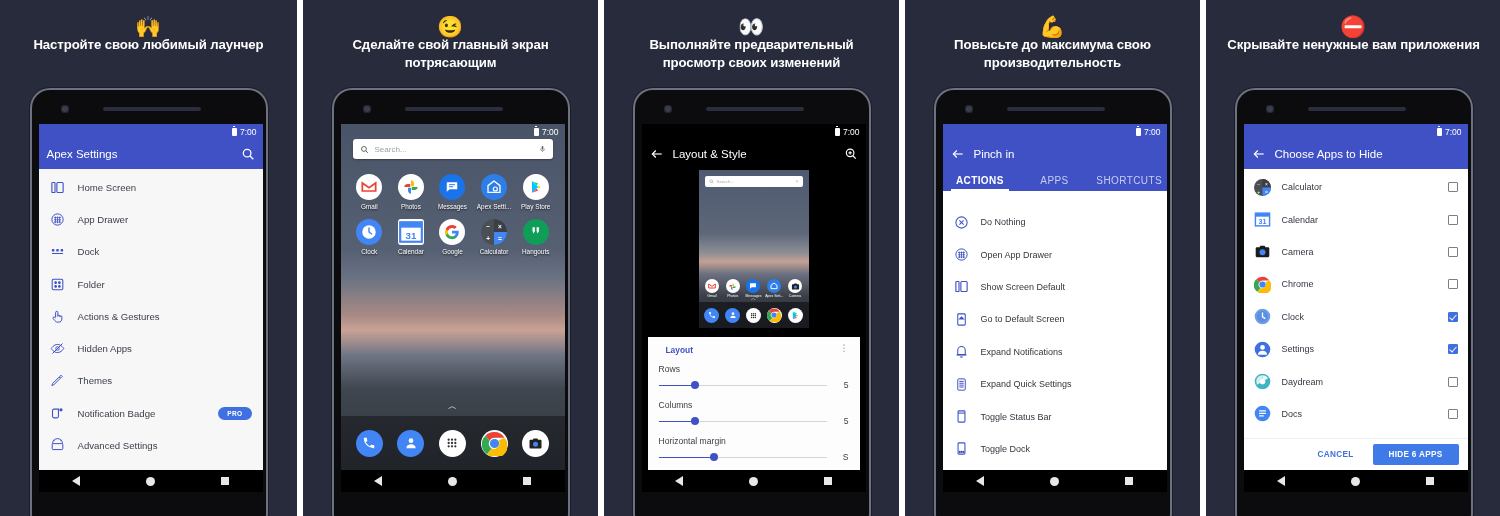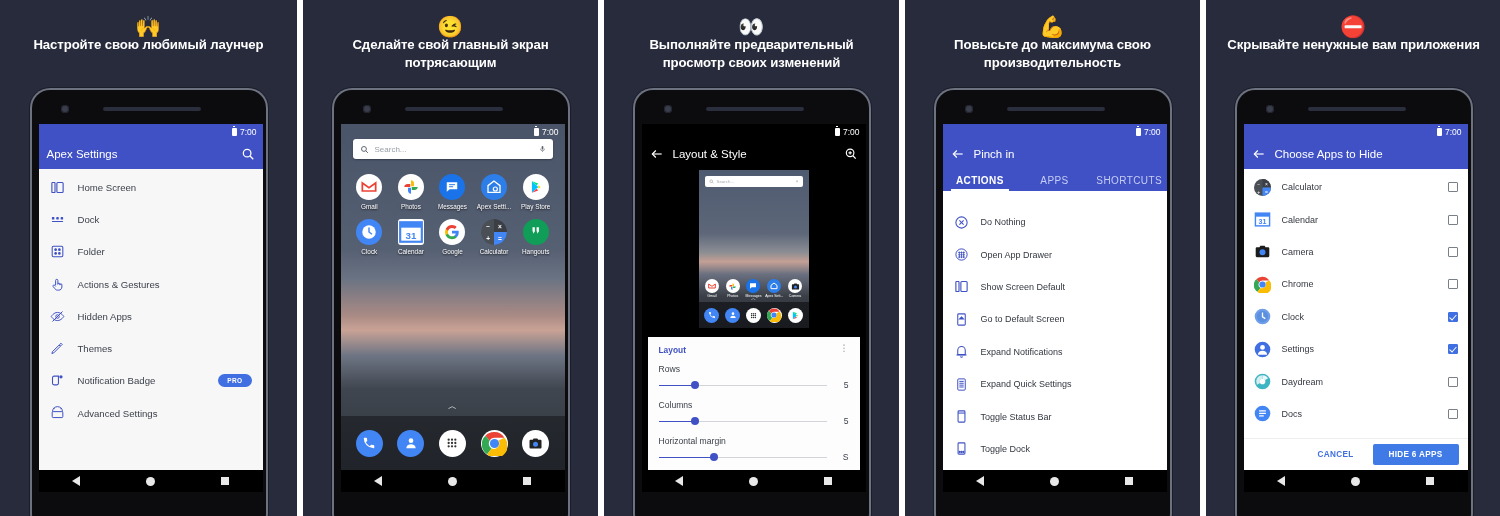--- a/index.html
+++ b/index.html
@@ -189,21 +189,21 @@
     background: rgba(18,20,24,.72);
     display: flex; align-items: center; justify-content: space-around; padding: 0 3px;
   }
   .pdock .ico { width: 15px; height: 15px; border-radius: 50%; display: flex; align-items: center; justify-content: center; }
   .puparrow { position: absolute; bottom: 27px; left: 50%; transform: translateX(-50%); color: #fff; font-size: 5px; }
 
   .sheet {
     position: absolute; left: 6px; right: 6px; bottom: 22px; top: 213px;
     background: #fdfdfd; padding: 8px 11px 0 11px;
   }
-  .sheet-hd { display: flex; align-items: flex-start; justify-content: space-between; }
+  .sheet-hd { display: flex; align-items: flex-start; justify-content: space-between; margin-left: 7px; }
   .sheet-hd .t { color: #3f51c4; font-size: 8.4px; font-weight: bold; }
   .dots3 { color: #777; font-size: 9px; line-height: 7px; letter-spacing: 0; }
   .sl-grp { margin-top: 9px; }
   .sl-lbl { font-size: 8.6px; color: #3c4149; margin-bottom: 5px; }
   .sl-row { display: flex; align-items: center; gap: 0; }
   .sl-track { position: relative; flex: 1; height: 12px; margin-right: 8px; }
   .sl-track .bar { position: absolute; top: 5.5px; left: 0; right: 0; height: 1.5px; background: #d2d4d9; }
   .sl-track .fill { position: absolute; top: 5.5px; left: 0; height: 1.5px; background: #3f51c4; }
   .sl-track .knob { position: absolute; top: 2px; width: 8px; height: 8px; border-radius: 50%; background: #3f51c4; transform: translateX(-50%); }
   .sl-val { font-size: 8.6px; color: #3c4149; width: 14px; text-align: right; }
@@ -273,20 +273,37 @@
         </div>
         <div class="slist">
           <div class="srow">
             <span class="iconb">
                 <svg viewBox="0 0 24 24" fill="none" stroke="#3f51c4" stroke-width="1.8">
                   <rect x="3" y="4" width="5" height="16" rx="1"></rect>
                   <rect x="11" y="4" width="10" height="16" rx="1.5"></rect>
                 </svg>
               </span>
             <span class="lbl">Home Screen</span>
+          </div>
+          <div class="srow">
+            <span class="iconb">
+                <svg viewBox="0 0 24 24" fill="none" stroke="#3f51c4" stroke-width="1.6">
+                  <circle cx="12" cy="12" r="9"></circle>
+                  <circle cx="8.5" cy="9" r="1" fill="#3f51c4"></circle>
+                  <circle cx="12" cy="9" r="1" fill="#3f51c4"></circle>
+                  <circle cx="15.5" cy="9" r="1" fill="#3f51c4"></circle>
+                  <circle cx="8.5" cy="12.5" r="1" fill="#3f51c4"></circle>
+                  <circle cx="12" cy="12.5" r="1" fill="#3f51c4"></circle>
+                  <circle cx="15.5" cy="12.5" r="1" fill="#3f51c4"></circle>
+                  <circle cx="8.5" cy="16" r="1" fill="#3f51c4"></circle>
+                  <circle cx="12" cy="16" r="1" fill="#3f51c4"></circle>
+                  <circle cx="15.5" cy="16" r="1" fill="#3f51c4"></circle>
+                </svg>
+              </span>
+            <span class="lbl">App Drawer</span>
           </div>
           <div class="srow">
             <span class="iconb">
                 <svg viewBox="0 0 24 24" fill="#3f51c4">
                   <rect x="3" y="8" width="4" height="4" rx="1"></rect>
                   <rect x="10" y="8" width="4" height="4" rx="1"></rect>
                   <rect x="17" y="8" width="4" height="4" rx="1"></rect>
                   <rect x="3" y="14.5" width="18" height="1.6" rx=".8"></rect>
                 </svg>
               </span>

